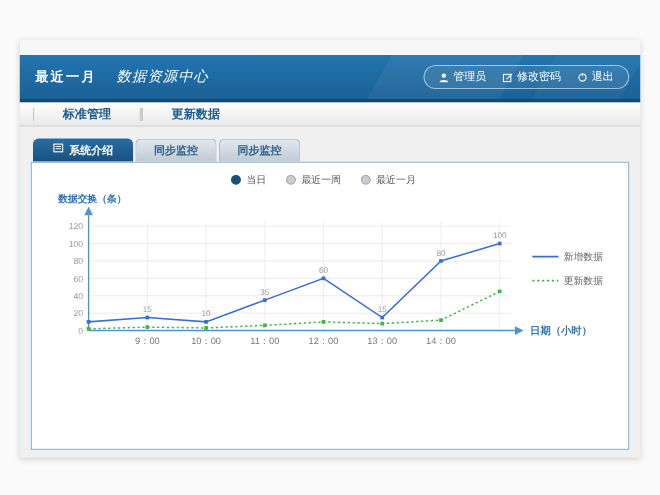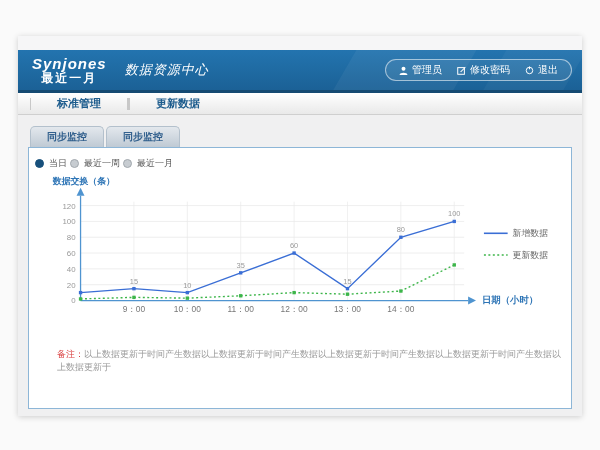--- a/index.html
+++ b/index.html
@@ -57,40 +57,39 @@
     border:1px solid #b3c0cc; border-bottom:none;
   }
   .tab.tab-active {
     background:linear-gradient(#2a6da3,#17517f); color:#fff; border:none;
     padding:0 18px;
   }
   .panel {
     background:#fff; border:1px solid #8db6d7; height:262px;
     padding:6px 6px 0 6px; position:relative;
   }
-  .radio-row { display:flex; justify-content:flex-start; gap:3px; padding:3px 12px 0 0; height:16px; }
+  .radio-row { display:flex; justify-content:center; gap:18px; padding:3px 12px 0 0; height:16px; }
   .radio-opt { display:flex; align-items:center; gap:5px; font-size:9px; color:#555; cursor:pointer; }
   .radio-dot { width:9px; height:9px; border-radius:50%; background:#c7ccd1; border:1px solid #a2a8ae; }
   .radio-opt.sel .radio-dot { background:#17507c; border-color:#17507c; }
 
   .chart-wrap { margin:2px 0 0 6px; }
   .note-line { margin:24px 0 0 22px; font-size:9px; color:#9a9a9a; }
   .note-prefix { color:#d93c3c; }
 </style>
 </head>
 <body>
 
 <div class="window">
   <div class="win-topstrip"></div>
 
   <div class="app-header">
     <div class="swoosh sw1"></div>
     <div class="swoosh sw2"></div>
     <div class="logo">
-      <div class="logo-en">Synjones</div>
       <div class="logo-cn">最近一月</div>
     </div>
     <div class="app-title">数据资源中心</div>
     <div class="user-pill">
       <div class="user-item">
         <span>
           <svg width="9" height="9" viewBox="0 0 10 10">
               <circle cx="5" cy="3" r="2.2" fill="#fff"></circle>
               <path d="M0.6 10 C0.6 6.8 9.4 6.8 9.4 10 Z" fill="#fff"></path>
             </svg>
@@ -122,20 +121,30 @@
     <div class="nav-sep"></div>
     <div class="nav-item">标准管理</div>
     <div class="nav-sep"></div>
     <div class="nav-sep"></div>
     <div class="nav-sep"></div>
     <div class="nav-item">更新数据</div>
   </div>
 
   <div class="content">
     <div class="tab-row">
+      <div class="tab tab-active">
+        <span>
+          <svg width="10" height="10" viewBox="0 0 10 10">
+              <rect x="1" y="1" width="8" height="7" fill="none" stroke="#fff" stroke-width="1"></rect>
+              <line x1="2.5" y1="3.2" x2="7.5" y2="3.2" stroke="#fff" stroke-width="0.9"></line>
+              <line x1="2.5" y1="5.2" x2="7.5" y2="5.2" stroke="#fff" stroke-width="0.9"></line>
+            </svg>
+        </span>
+        <span>系统介绍</span>
+      </div>
       <div class="tab">
         <span>同步监控</span>
       </div>
       <div class="tab">
         <span>同步监控</span>
       </div>
     </div>
 
     <div class="panel">
       <div class="radio-row">
@@ -212,18 +221,15 @@
             <rect x="308.3" y="121.89999999999999" width="3.4" height="3.4" fill="#3cb549"></rect>
             <rect x="362.3" y="118.7" width="3.4" height="3.4" fill="#3cb549"></rect>
             <rect x="416.3" y="92.3" width="3.4" height="3.4" fill="#3cb549"></rect>
             <line x1="448" y1="62" x2="472" y2="62" stroke="#3a6ed5" stroke-width="1.6"></line>
             <text x="477" y="65" font-size="9" fill="#666">新增数据</text>
             <line x1="448" y1="84" x2="472" y2="84" stroke="#3cb549" stroke-width="1.6" stroke-dasharray="2,2.5"></line>
             <text x="477" y="87" font-size="9" fill="#666">更新数据</text>
           </svg>
       </div>
 
-      <div class="note-line">
-        <span class="note-prefix">备注：</span><span>以上数据更新于时间产生数据以上数据更新于时间产生数据以上数据更新于时间产生数据以上数据更新于时间产生数据以上数据更新于</span>
-      </div>
     </div>
   </div>
 </div>
 
 </body></html>

